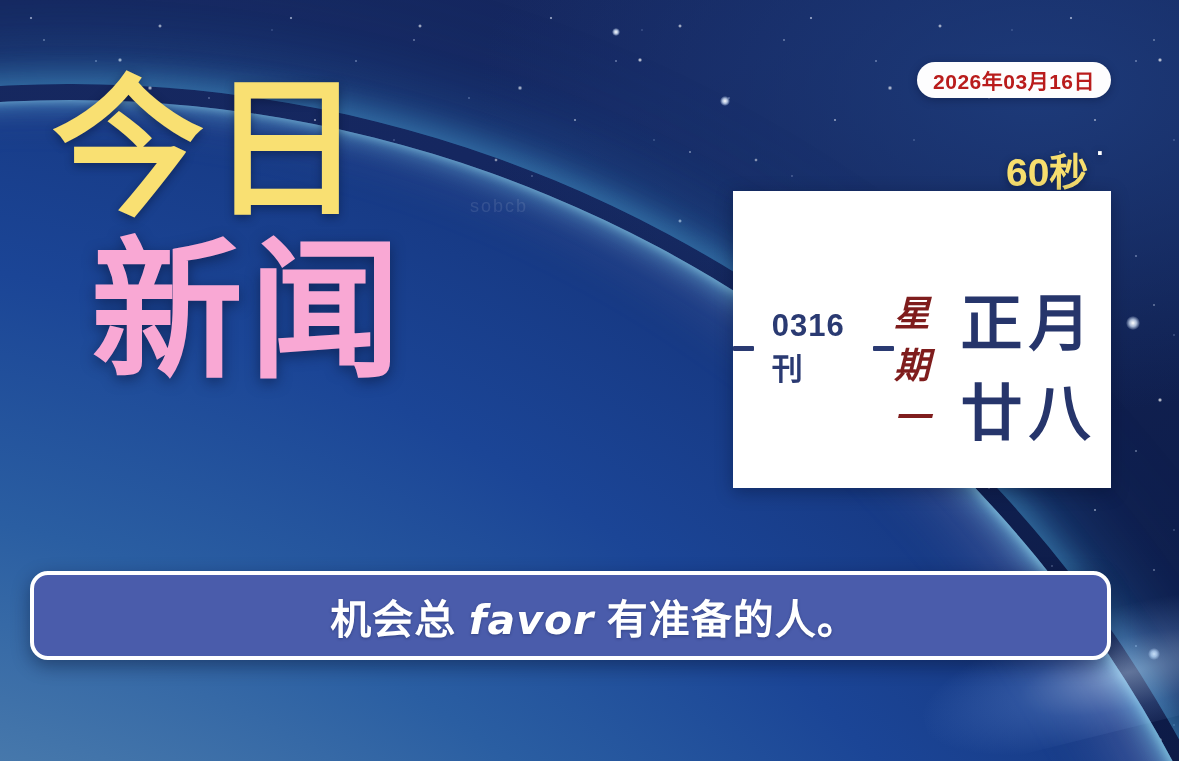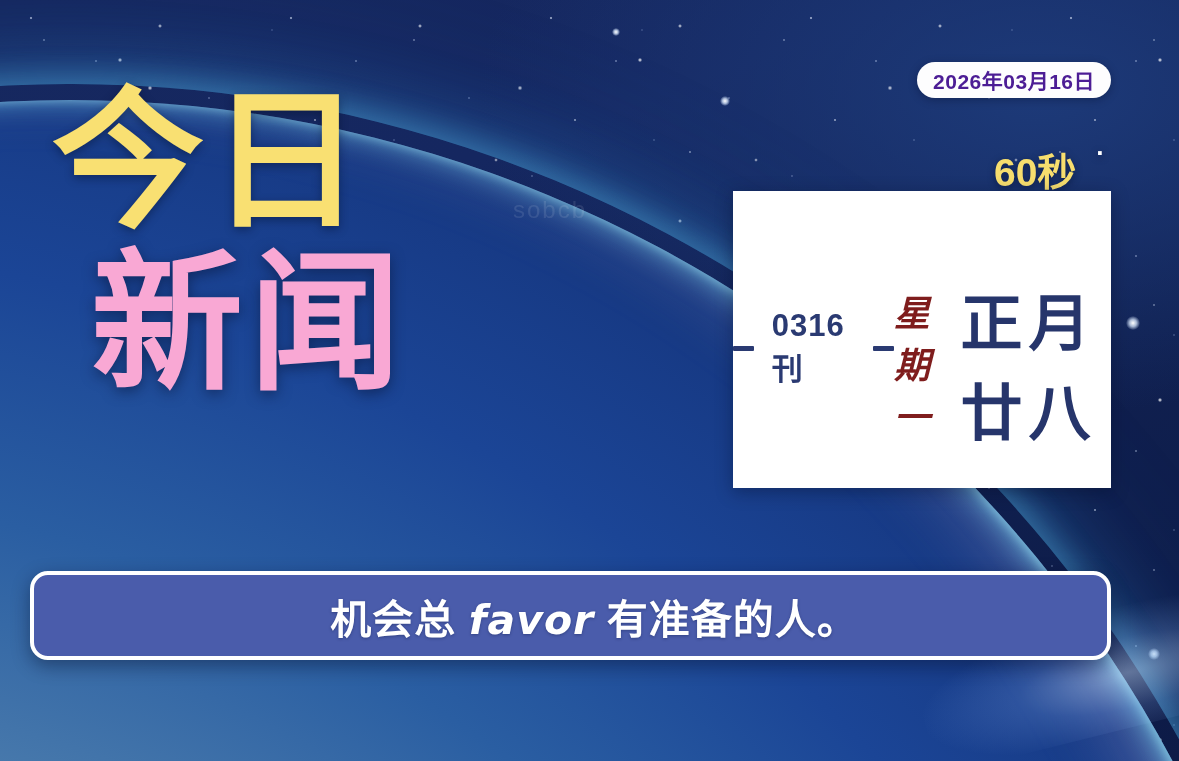--- a/index.html
+++ b/index.html
@@ -174,21 +174,21 @@
     transform-origin: 50% 50%;
   }
 
   
   .content { position: absolute; inset: 0; }
 
   
   .headline {
     position: absolute;
     left: 52px;
-    top: 92px;
+    top: 80px;
     line-height: .92;
   }
   .headline-row {
     font-size: 152px;
     font-weight: 700;
     letter-spacing: 6px;
     white-space: nowrap;
     font-family: "DejaVu Sans", "Liberation Sans", sans-serif;
   }
   .headline-top {
@@ -206,36 +206,36 @@
   .date-pill {
     position: absolute;
     right: 68px;
     top: 62px;
     height: 36px;
     padding: 0 16px;
     display: flex;
     align-items: center;
     background: #fdfdfe;
     border-radius: 18px;
-    color: #4c1d95;
+    color: #b91c1c;
     font-size: 21px;
     font-weight: 700;
     letter-spacing: .5px;
     box-shadow: 0 2px 8px rgba(5,12,40,.35);
     white-space: nowrap;
   }
 
   
   .tagline {
     position: absolute;
     right: 70px;
     top: 141px;
     display: flex;
     align-items: flex-start;
-    gap: 16px;
+    gap: 4px;
     white-space: nowrap;
     text-shadow: 0 2px 7px rgba(6,14,45,.55);
   }
   .tagline-num {
     color: #f7de6e;
     font-size: 39px;
     font-weight: 700;
     letter-spacing: 0;
   }
   .tagline-dot {
@@ -329,25 +329,24 @@
     font-style: italic;
     font-weight: 700;
     font-family: "DejaVu Sans", "Liberation Sans", sans-serif;
   }
 
   
   .watermark {
     position: absolute;
     left: 470px;
     top: 196px;
-    font-size: 24px;
+    font-size: 18px;
     letter-spacing: 2px;
     color: rgba(255,255,255,.10);
     pointer-events: none;
-    margin-left: 43px;
   }
 </style>
 </head>
 <body>
 
 <div class="poster">
 
   <div class="space-base"></div>
   <div class="stars-a"></div>
   <div class="stars-b"></div>

